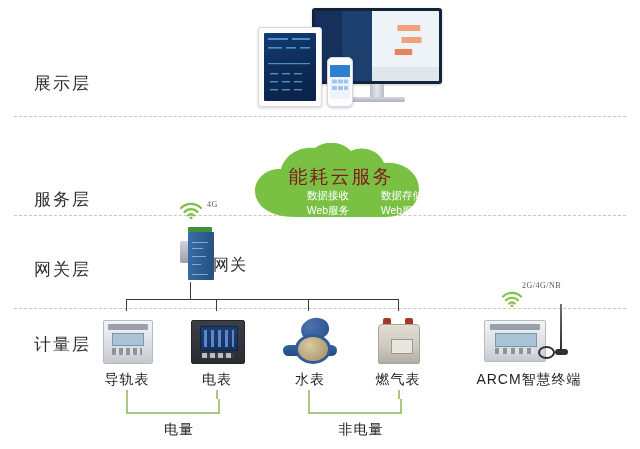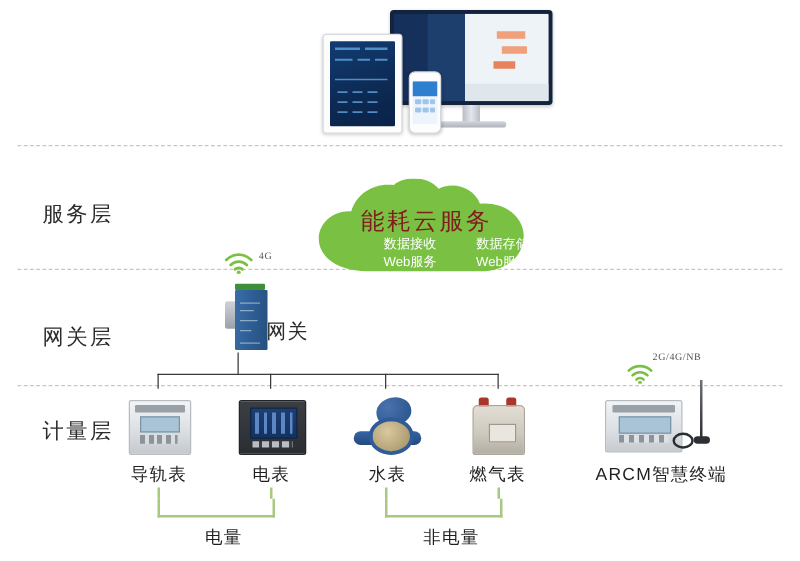--- a/index.html
+++ b/index.html
@@ -138,21 +138,22 @@
 </style>
 </head>
 <body>
 
 <div id="stage">
 
   <div class="divider" style="top:116px;"></div>
   <div class="divider" style="top:215px;"></div>
   <div class="divider" style="top:308px;"></div>
 
-  <div class="layer-label" style="left:34px;top:160px;font-family:Liberation Mono, monospace;">服务层</div>
+  <div class="layer-label" style="left:34px;top:72px;">展示层</div>
+  <div class="layer-label" style="left:34px;top:188px;font-family:Liberation Mono, monospace;">服务层</div>
   <div class="layer-label" style="left:34px;top:258px;">网关层</div>
   <div class="layer-label" style="left:34px;top:333px;">计量层</div>
 
   <div class="monitor" style="left:312px;top:8px;width:130px;height:95px;">
     <div class="monitor-body">
       <div class="mon-screen">
         <div class="mon-nav"></div>
         <div class="mon-mid"></div>
         <div class="mon-map">
           <svg width="100%" height="100%" viewBox="0 0 100 70" preserveAspectRatio="none">

